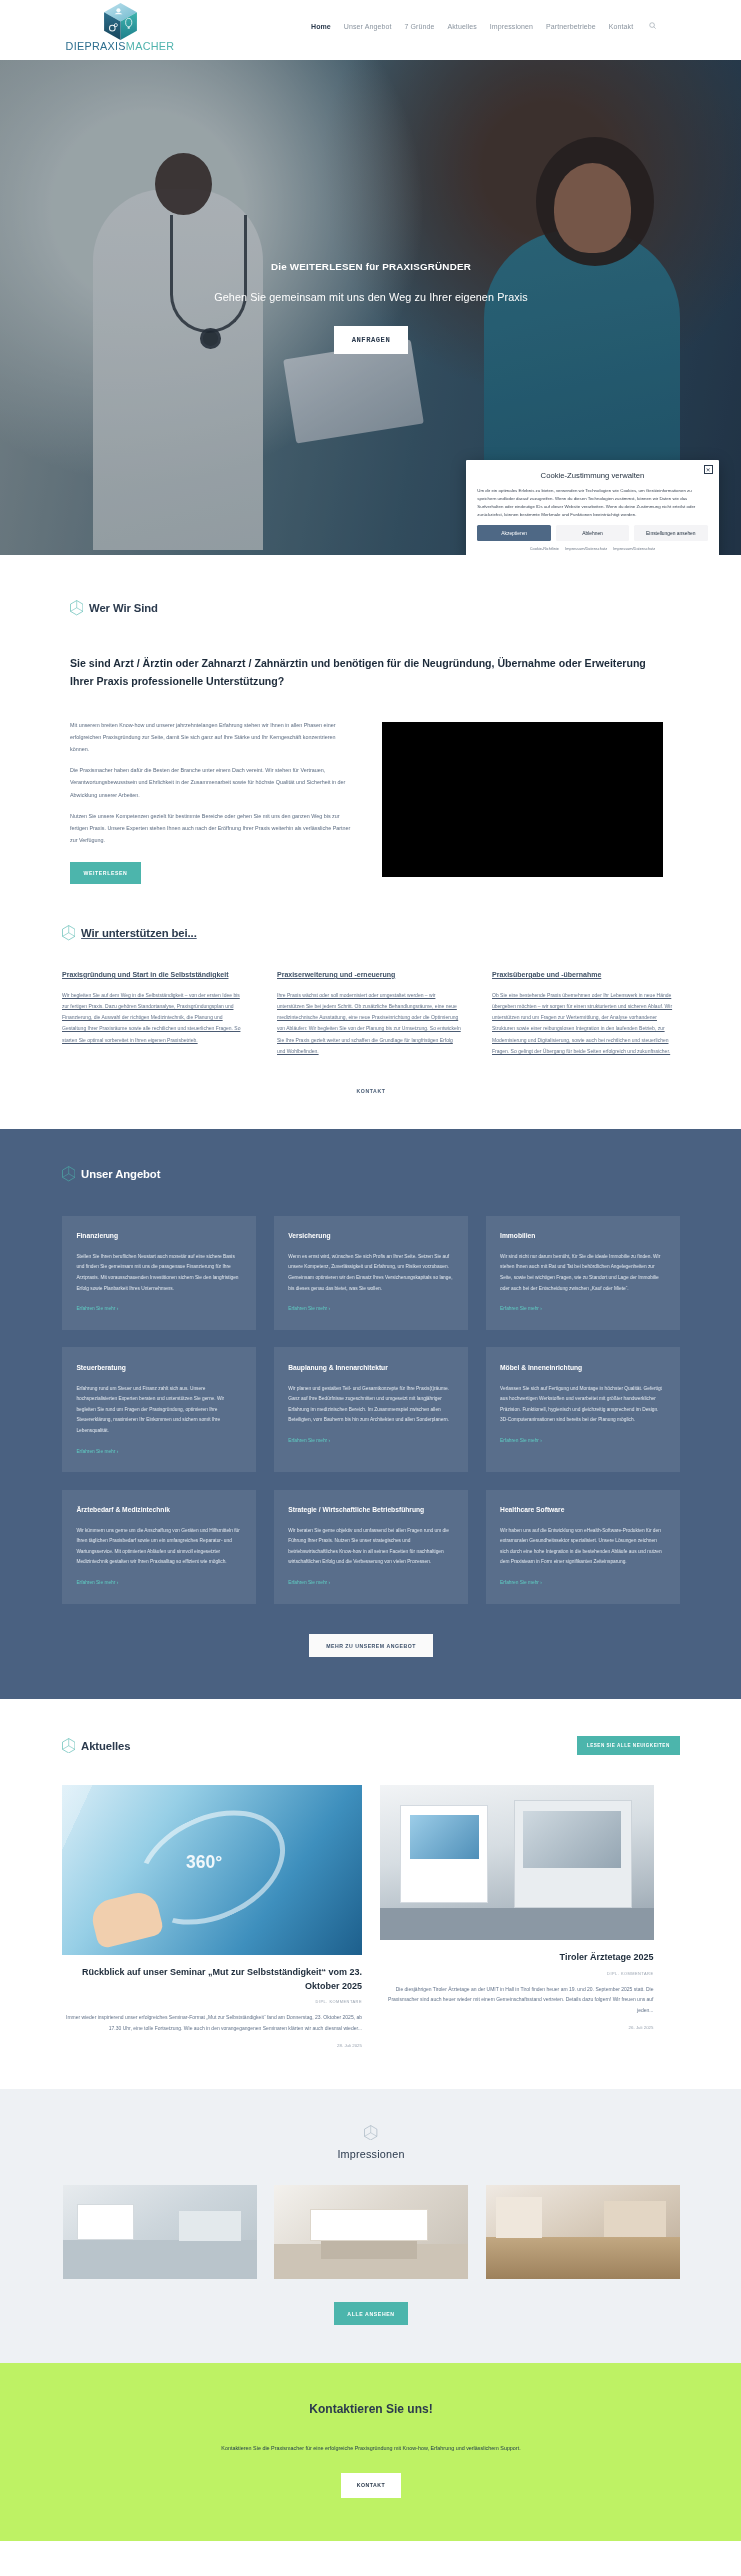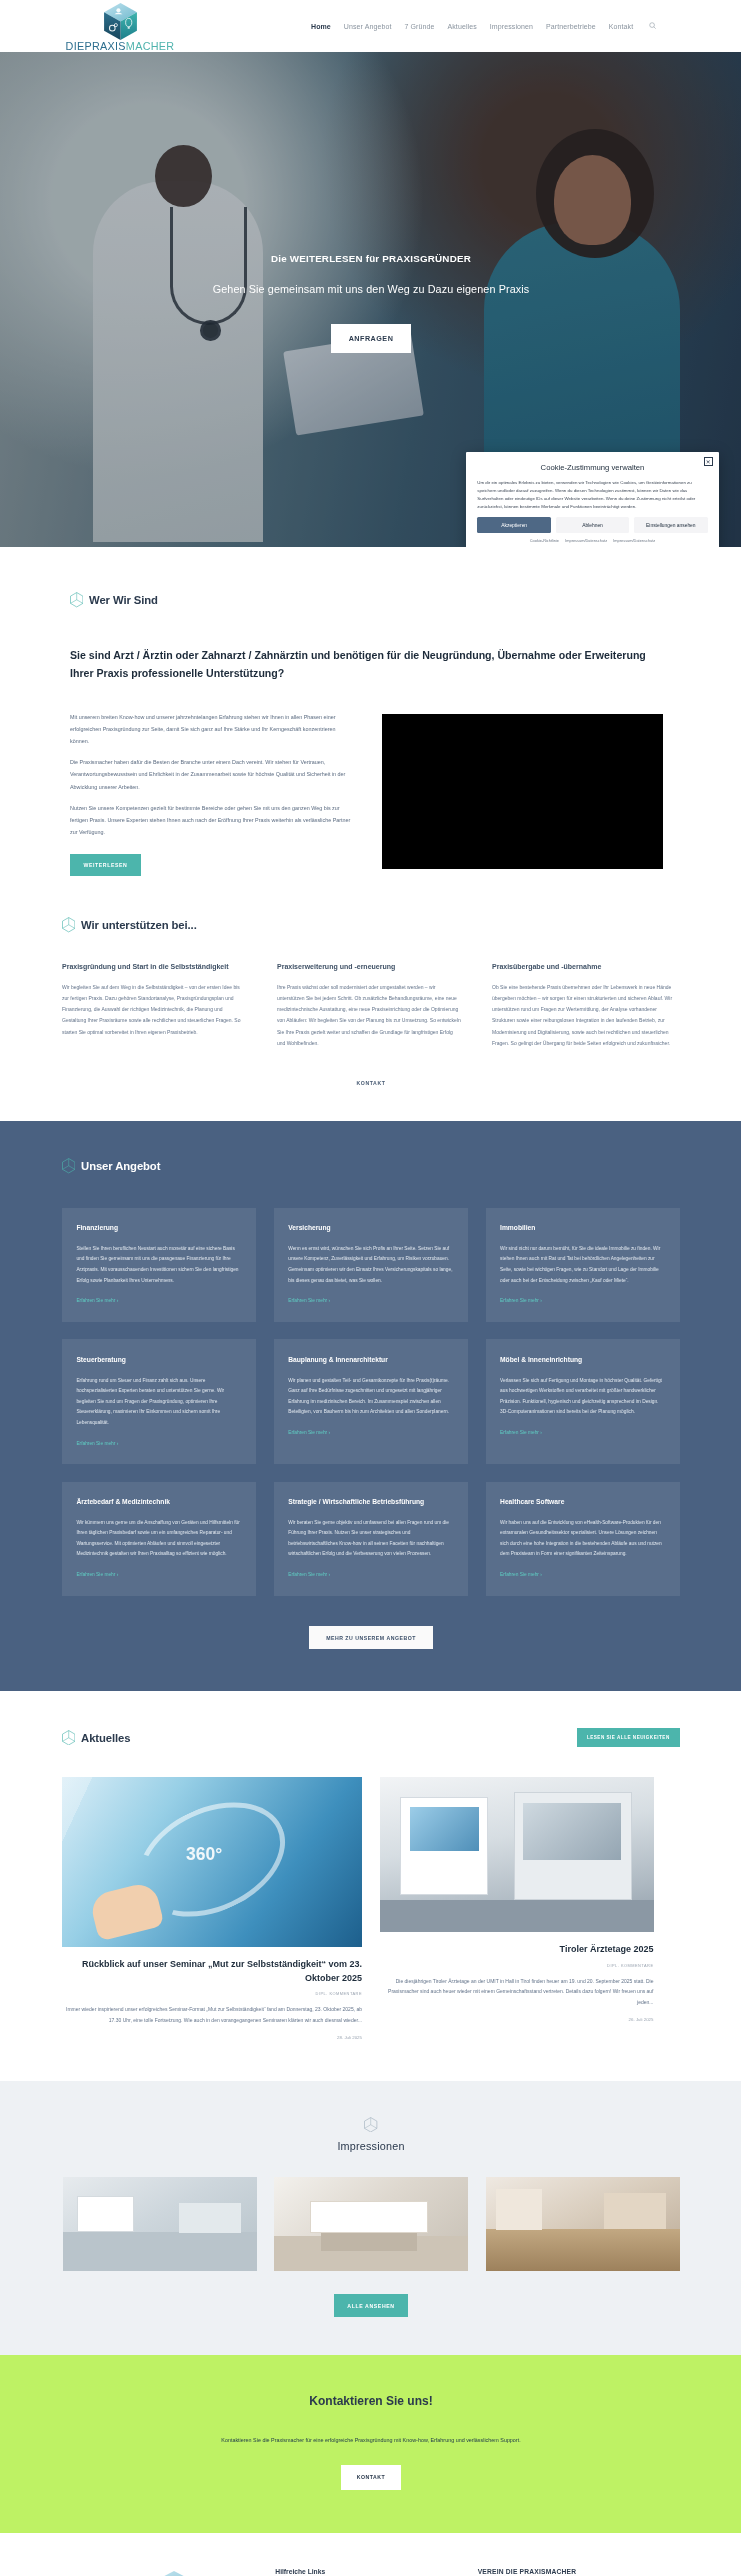--- a/index.html
+++ b/index.html
@@ -10,21 +10,21 @@
     background: #ffffff;
     color: #4a5a72;
     width: 742px;
     overflow-x: hidden;
   }
   .wrap { width: 742px; margin: 0 auto; }
   .container { width: 618px; margin: 0 auto; }
 
   
   header.site-header {
-    height: 52px;
+    height: 60px;
     display: flex;
     align-items: center;
     background: #fff;
     position: relative;
   }
   .logo-block { position: absolute; left: 61px; top: 2.1px; width: 118px; text-align: center; }
   .logo-cube { width: 37px; height: 40px; margin: 0 auto; position: relative; }
   .logo-word { font-size: 10.8px; letter-spacing: 0.3px; font-weight: 400; margin-top: -2.1px; }
   .logo-word .dk { color: #2c6e8e; }
   .logo-word .lt { color: #4fb3ad; }
@@ -43,23 +43,23 @@
   .hero-photo { position: absolute; inset: 0; }
   .hero-photo .band { position: absolute; }
   .hero-overlay { position: absolute; inset: 0; background: rgba(25,40,58,.30); }
   .hero-inner {
     position: absolute; left: 0; right: 0; top: 201px;
     text-align: center; z-index: 5;
   }
   .hero-title { color: #fff; font-size: 9.8px; font-weight: bold; letter-spacing: 0.2px; }
   .hero-sub { color: #fff; font-size: 10.8px; margin-top: 18.5px; letter-spacing: 0.1px; }
   .hero-btn {
-    display: inline-block; margin-top: 29px; background: #fff; color: #2b3a4d;
+    display: inline-block; margin-top: 23px; background: #fff; color: #2b3a4d;
     padding: 10.3px 17.5px; font-size: 7.2px; font-weight: bold; letter-spacing: 0.5px;
-    border: none; cursor: pointer; font-family: Liberation Sans, sans-serif;
+    border: none; cursor: pointer; font-family: Liberation Mono, monospace;
   }
 
   
   .fig { position: absolute; border-radius: 50%/40%; }
 
   
   .cookie-modal {
     position: absolute; left: 466px; top: 400px; width: 253px;
     background: #fff; box-shadow: 0 3.1px 14.4px rgba(0,0,0,.28);
     padding: 11.3px 11.3px 8.2px 11.3px; z-index: 40; border-radius: 1px;
@@ -92,21 +92,21 @@
   .about-text { width: 281px; font-size: 5.4px; line-height: 2.25; color: #5b6b80; }
   .about-text p { margin-bottom: 9.3px; }
   .btn-teal {
     display: inline-block; background: #4cb5ac; color: #fff; border: none; cursor: pointer;
     font-family: inherit; font-size: 5.2px; font-weight: bold; letter-spacing: 0.6px;
     padding: 8.2px 13.4px; margin-top: 6.2px;
   }
   .about-video { width: 281px; height: 155px; background: #000; margin-top: 3.1px; }
 
   
-  .sec-support { padding: 41px 0 0 0; }
+  .sec-support { padding: 41px 0 0 0; text-decoration: underline; }
   .support-cols { display: flex; gap: 30px; margin-top: 29px; }
   .support-col { width: 185px; }
   .support-col h3 { font-size: 7px; color: #3f5166; line-height: 1.5; margin-bottom: 9.3px; font-weight: bold; }
   .support-col p { font-size: 5px; line-height: 2.25; color: #63738a; }
   .support-cta { text-align: center; margin-top: 29px; padding-bottom: 34px; }
   .btn-ghost {
     background: transparent; border: none; color: #4a5d75; font-family: inherit;
     font-size: 5.2px; font-weight: bold; letter-spacing: 0.6px; cursor: pointer;
   }
 
@@ -247,21 +247,21 @@
       <div class="fig" style="left:484px;top:170px;width:196px;height:330px;background:linear-gradient(170deg,#2f7f93,#1f5f76);border-radius:88px 88px 0 0;opacity:.95;"></div>
       <div class="fig" style="left:536px;top:77px;width:118px;height:129px;background:#2a1c14;border-radius:50%;opacity:.95;"></div>
       <div class="fig" style="left:554px;top:103px;width:77px;height:90px;background:#9c6a4e;border-radius:50% 50% 45% 45%;"></div>
 
       <div style="position:absolute;left:289px;top:289px;width:129px;height:85px;background:linear-gradient(160deg,#dde3e6,#aab6bd);transform:rotate(-9deg);border-radius:3.1px;opacity:.95;"></div>
       <div class="hero-overlay"></div>
     </div>
 
     <div class="hero-inner">
       <div class="hero-title">Die WEITERLESEN für PRAXISGRÜNDER</div>
-      <div class="hero-sub">Gehen Sie gemeinsam mit uns den Weg zu Dazu eigenen Praxis</div>
+      <div class="hero-sub">Gehen Sie gemeinsam mit uns den Weg zu Ihrer eigenen Praxis</div>
       <button class="hero-btn">ANFRAGEN</button>
     </div>
 
     <div class="cookie-modal">
       <div class="cookie-close">✕</div>
       <div class="cookie-title">Cookie-Zustimmung verwalten</div>
       <div class="cookie-body">Um dir ein optimales Erlebnis zu bieten, verwenden wir Technologien wie Cookies, um Geräteinformationen zu speichern und/oder darauf zuzugreifen. Wenn du diesen Technologien zustimmst, können wir Daten wie das Surfverhalten oder eindeutige IDs auf dieser Website verarbeiten. Wenn du deine Zustimmung nicht erteilst oder zurückziehst, können bestimmte Merkmale und Funktionen beeinträchtigt werden.</div>
       <div class="cookie-buttons">
         <button class="ck-btn ck-accept">Akzeptieren</button>
         <button class="ck-btn ck-deny">Ablehnen</button>

